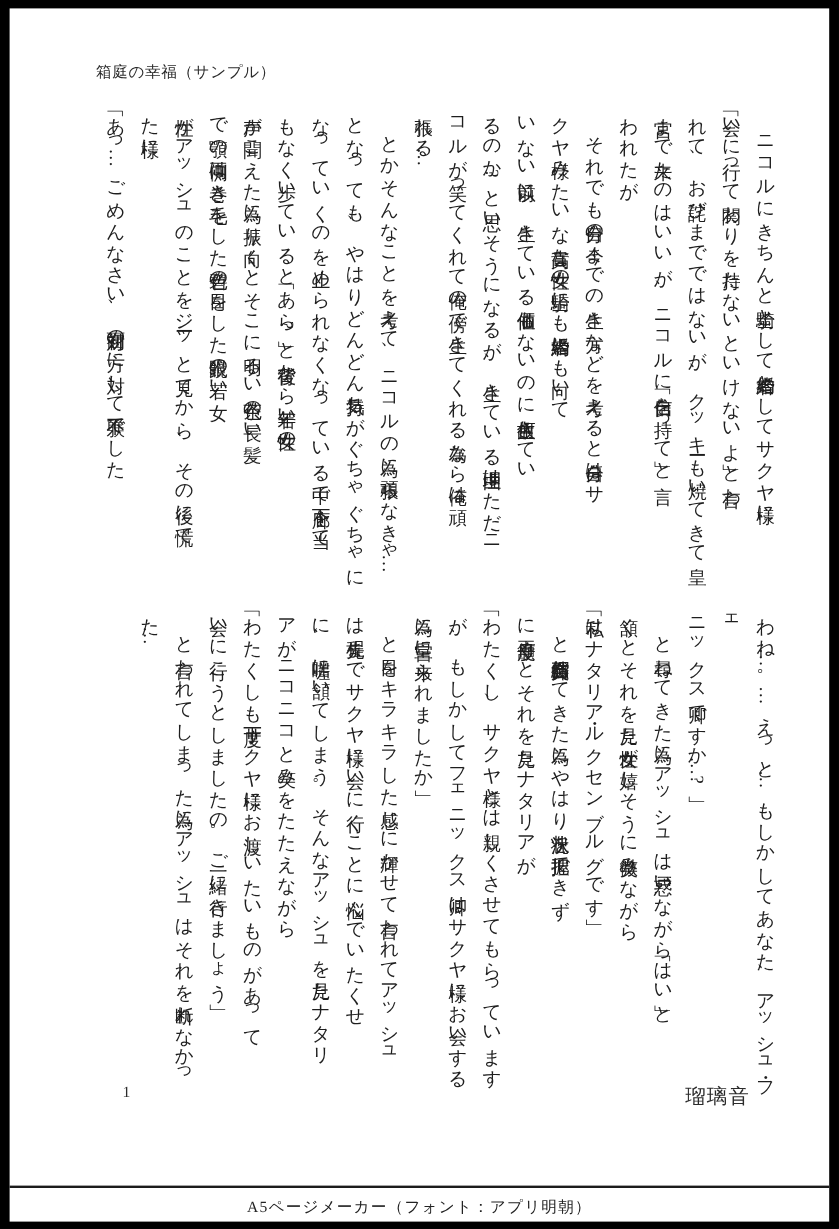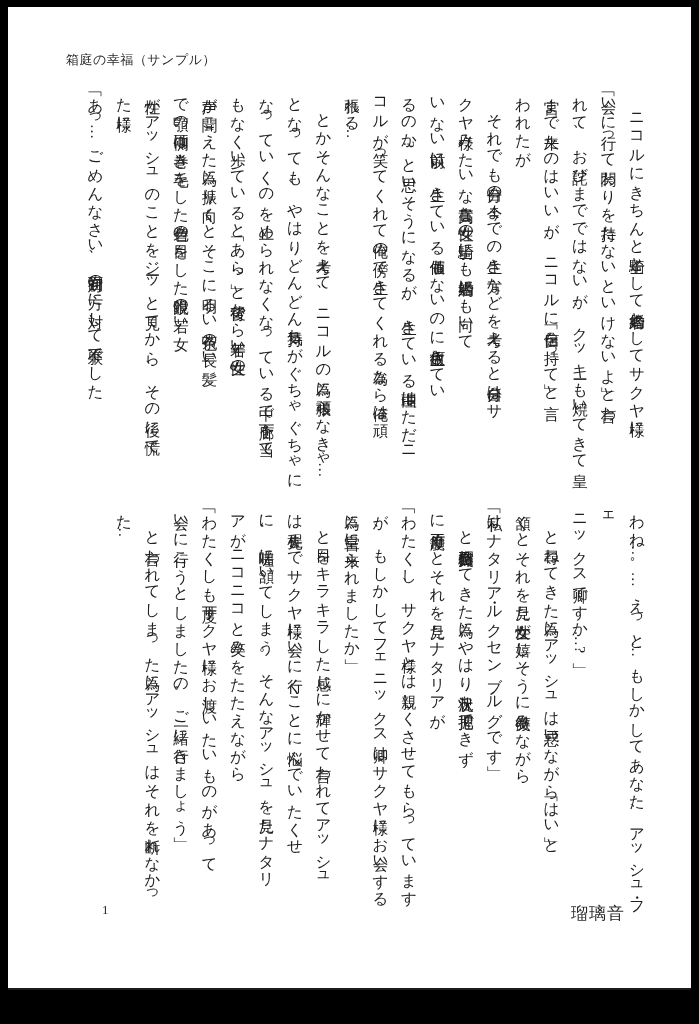--- a/index.html
+++ b/index.html
@@ -10,21 +10,21 @@
     font-family:"Liberation Serif","DejaVu Serif",serif;
     overflow:hidden;
   }
   .page{
     position:absolute;left:8px;top:7px;
     width:683px;height:981px;
     background:#ffffff;
     border-bottom:2px solid #1c1c1c;
   }
   .running-head{
-    position:absolute;left:58px;top:44px;
+    position:absolute;left:72px;top:44px;
     font-size:13px;color:#2b2b2b;
     letter-spacing:0.5px;
     text-align:right;
   }
   .dan{
     position:absolute;right:40px;
     height:412px;
     writing-mode:vertical-rl;
     text-orientation:mixed;
     font-size:15.5px;
@@ -104,13 +104,14 @@
         <p class="line">会いに行こうとしましたの。ご一緒に行きましょう」</p>
         <p class="line">　と言われてしまった為にアッシュはそれを断れなかっ</p>
         <p class="line">た…</p>
       </div>
 
     <div class="page-number">1</div>
 
     <div class="author-name">瑠璃音</div>
   </div>
 
+  <div class="app-footer">A5ページメーカー（フォント：アプリ明朝）</div>
 </div>
 
 </body></html>

